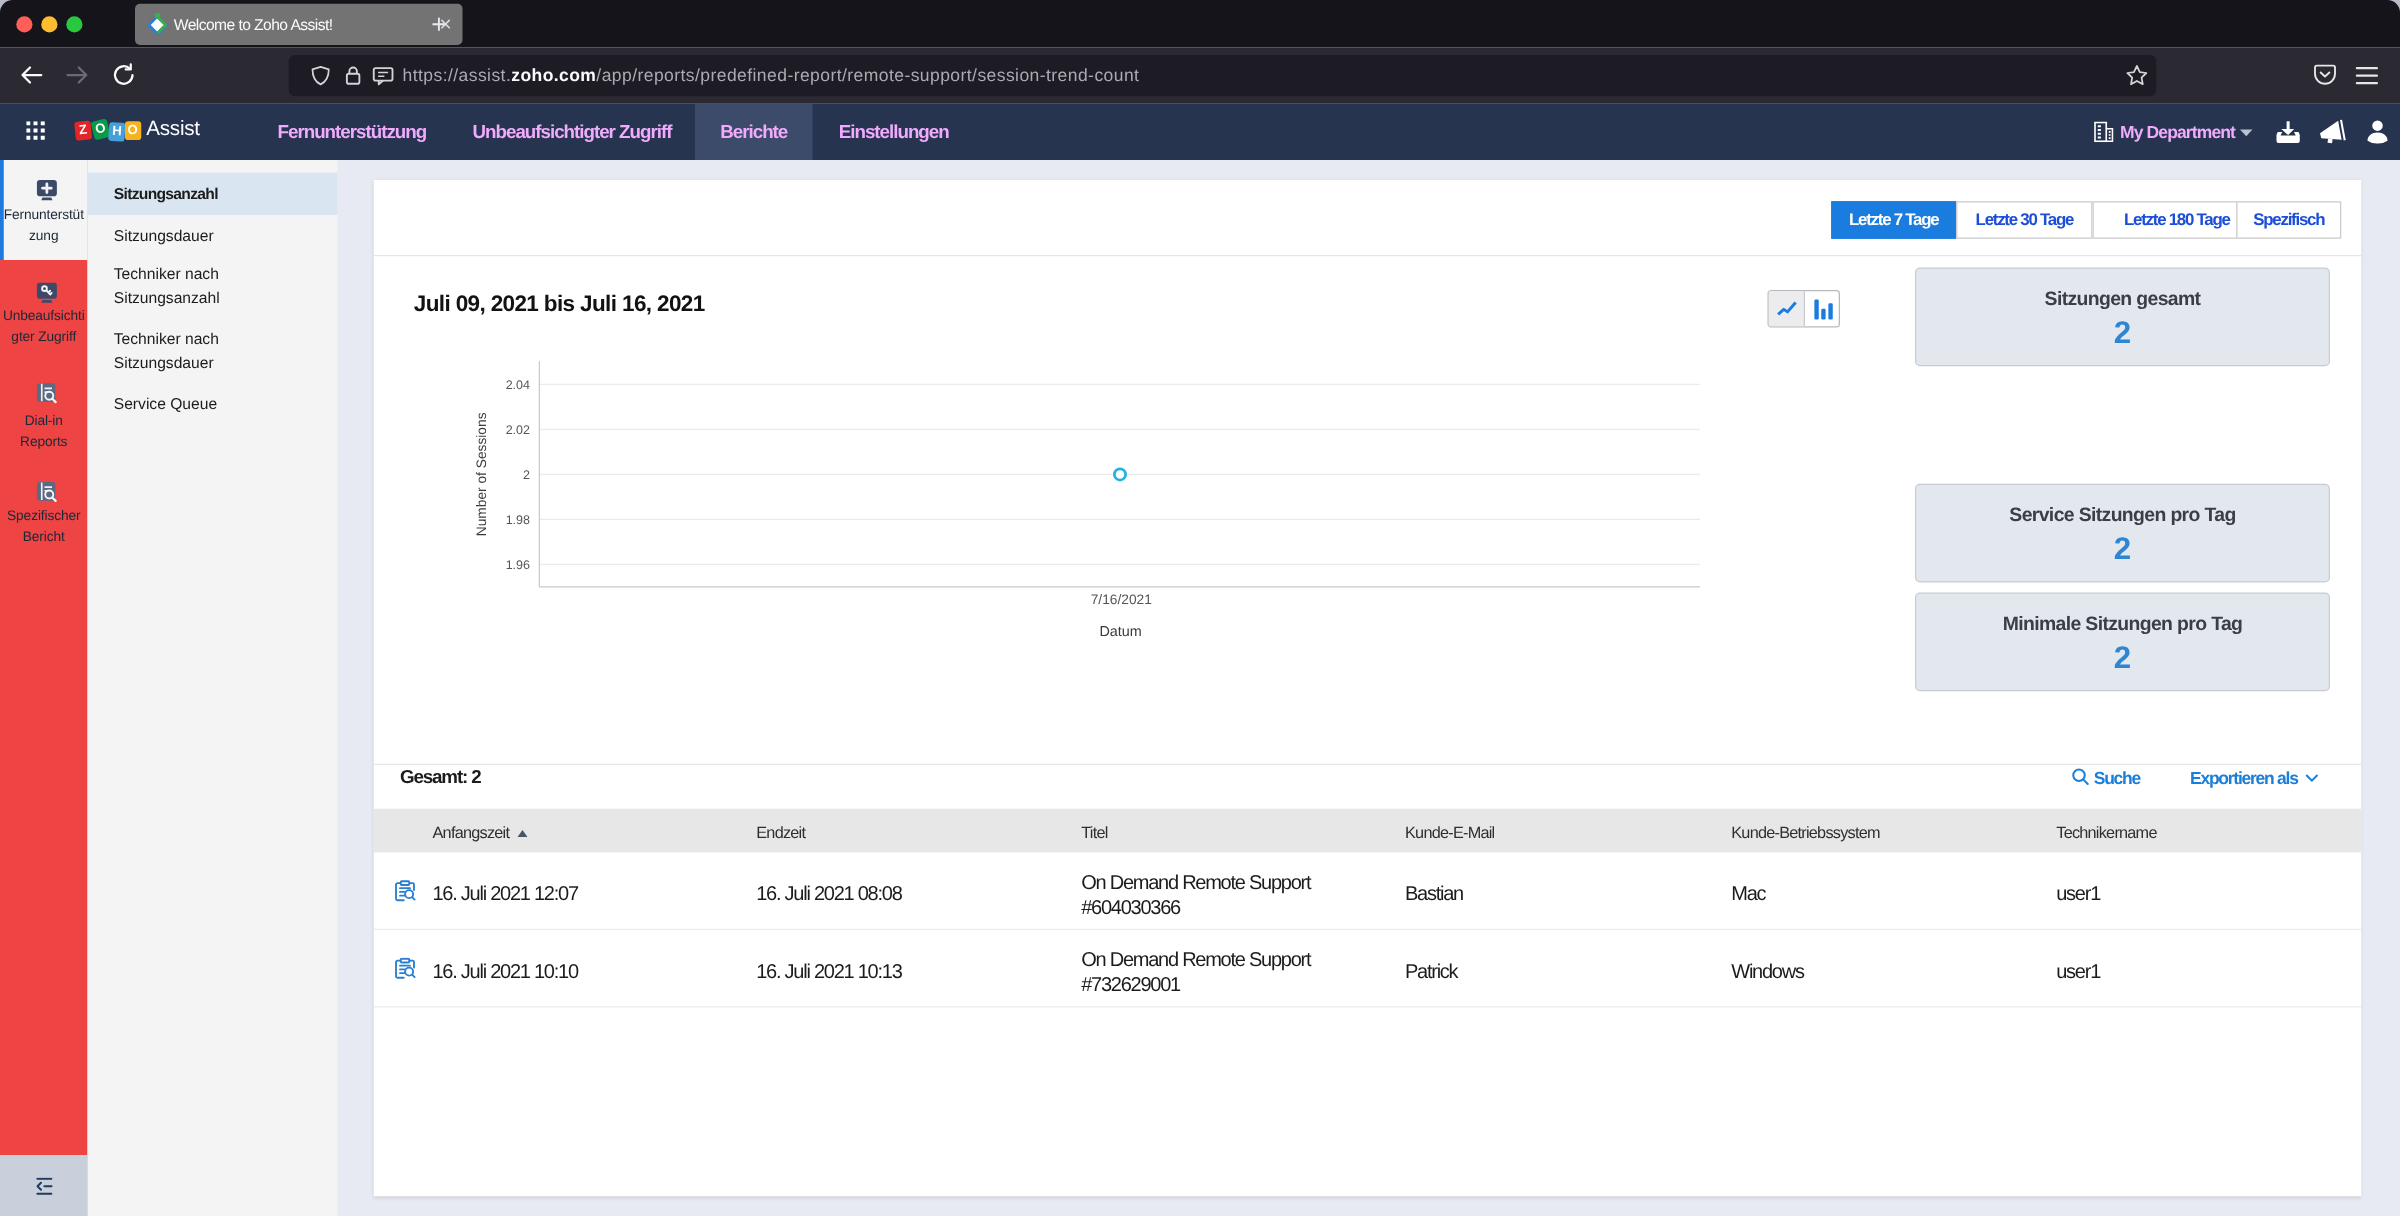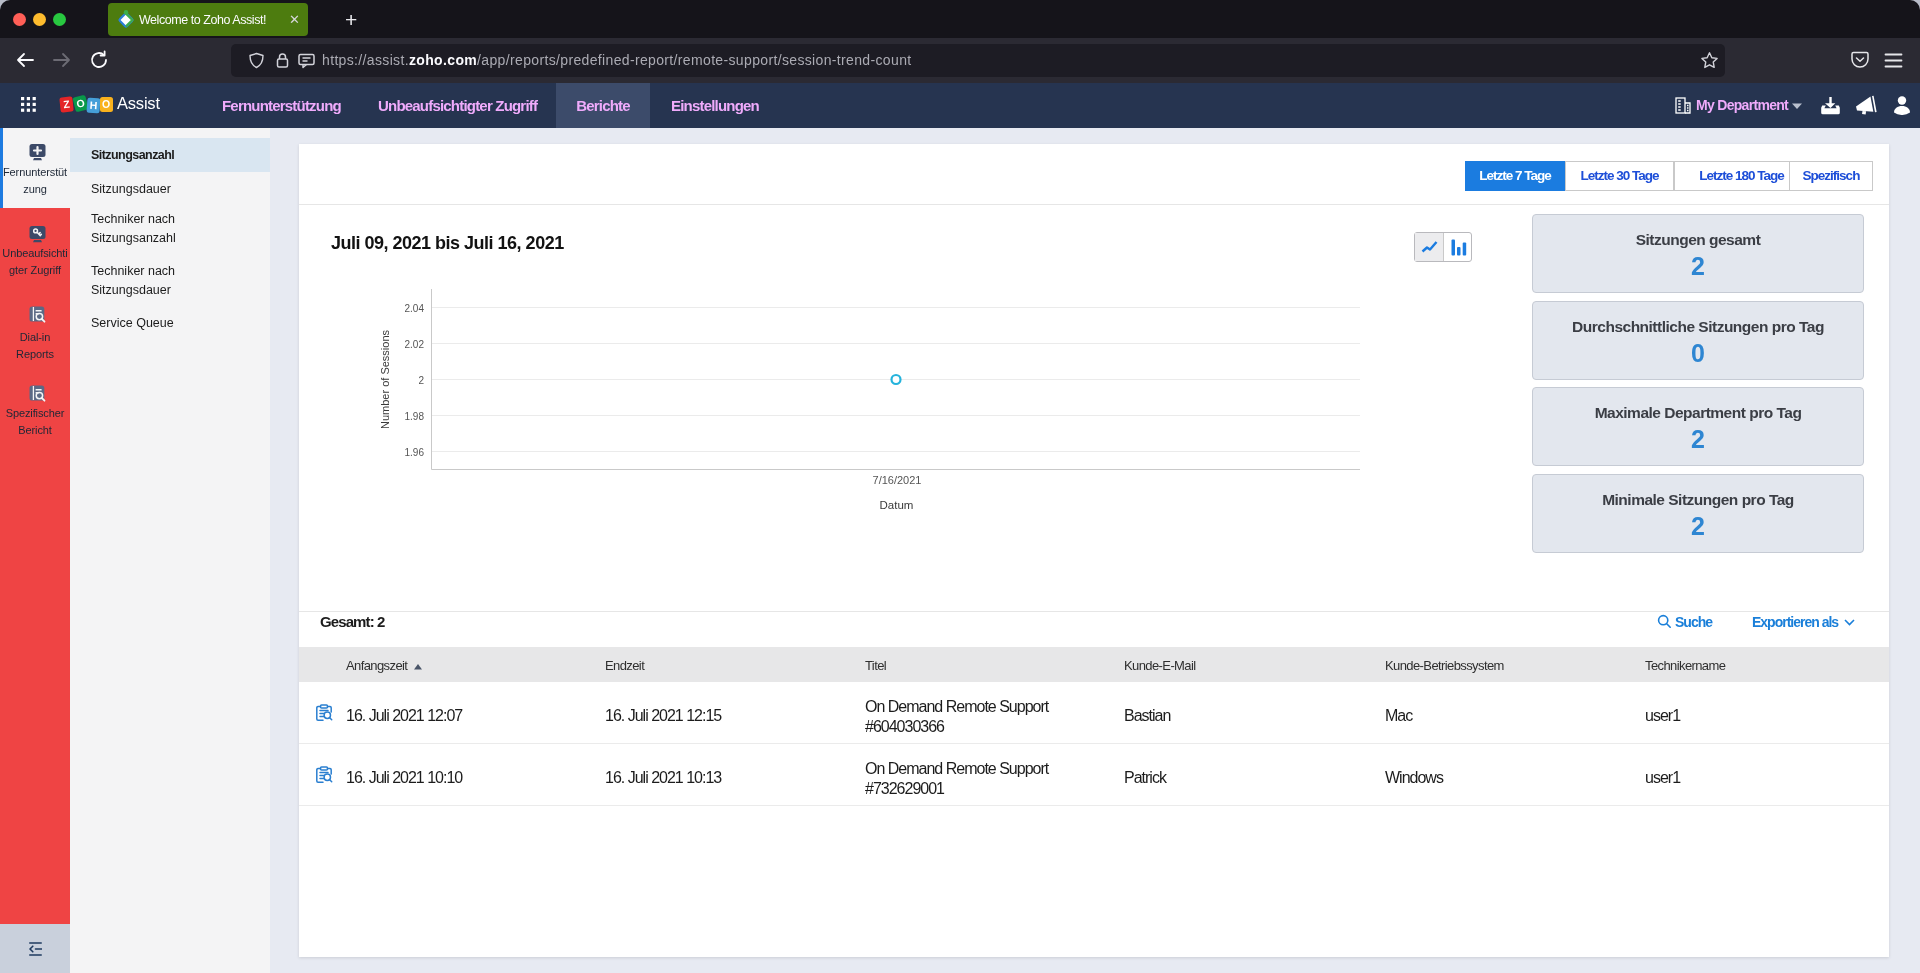--- a/index.html
+++ b/index.html
@@ -4,21 +4,21 @@
 <style>
   * { margin:0; padding:0; box-sizing:border-box; }
   html,body { width:1920px; height:973px; overflow:hidden; font-family:"Liberation Sans", sans-serif; }
   .abs { position:absolute; }
   body { position:relative; background:#e7eaf2; }
 
   
   #corners { position:absolute; left:0; top:0; width:1920px; height:14px; background:#b8bcc8; }
   #tabbar { position:absolute; left:0; top:0; width:1920px; height:38px; background:#15141a; border-radius:10px 10px 0 0; }
   .tl { position:absolute; top:13px; width:13px; height:13px; border-radius:50%; }
-  #tab { position:absolute; left:108px; top:3px; width:200px; height:33px; background:#4d7c0f; border-radius:4px; color:#fbfbfe; font-size:12.5px; }
+  #tab { position:absolute; left:108px; top:3px; width:262px; height:33px; background:#737373; border-radius:4px; color:#fbfbfe; font-size:12.5px; }
   #tabtitle { position:absolute; left:31px; top:10px; letter-spacing:-0.45px; }
   #tabclose { position:absolute; right:8px; top:9px; color:#d8d8dd; font-size:13px; }
   #newtab { position:absolute; left:345px; top:8px; color:#e8e8ec; font-size:21px; font-weight:300; }
 
   #navbar { position:absolute; left:0; top:38px; width:1920px; height:45px; background:#2b2a33; }
   #urlbar { position:absolute; left:231px; top:6px; width:1494px; height:33px; background:#1d1c24; border-radius:5px; color:#ababb3; font-size:14px; }
   #urltext { position:absolute; left:91px; top:8px; white-space:nowrap; letter-spacing:0.35px; }
   #urltext b { color:#fbfbfe; font-weight:700; }
 
   
@@ -254,26 +254,22 @@
     <circle cx="526" cy="99.5" r="4.5" fill="#fff" stroke="#25b3dc" stroke-width="2.2"></circle>
     <text x="527" y="203.5" font-size="11" fill="#555" text-anchor="middle">7/16/2021</text>
     <text x="526.5" y="228.5" font-size="11.5" fill="#3a3a3a" text-anchor="middle">Datum</text>
     <text x="19" y="99.5" font-size="11" fill="#3a3a3a" text-anchor="middle" transform="rotate(-90 19 99.5)">Number of Sessions</text>
   </svg>
 
   <div class="statcard" style="top:70px;">
       <div class="t">Sitzungen gesamt</div>
       <div class="v">2</div>
     </div>
-  <div class="statcard" style="top:157px;">
-      <div class="t">Durchschnittliche Sitzungen pro Tag</div>
-      <div class="v">0</div>
-    </div>
   <div class="statcard" style="top:243px;">
-      <div class="t">Maximale Department pro Tag</div>
+      <div class="t">Service Sitzungen pro Tag</div>
       <div class="v">2</div>
     </div>
   <div class="statcard" style="top:330px;">
       <div class="t">Minimale Sitzungen pro Tag</div>
       <div class="v">2</div>
     </div>
 
   <div class="hr" style="top:467px;"></div>
   <div id="gesamt">Gesamt: 2</div>
   <svg class="abs" style="left:1358px;top:470px;" width="15" height="15" viewBox="0 0 15 15" fill="none" stroke="#1a7fd9" stroke-width="1.6">
@@ -301,21 +297,21 @@
   <div class="trow" style="top:538px;">
     <svg class="abs" style="left:16px;top:22px;" width="18" height="18" viewBox="0 0 18 18" fill="none" stroke="#2a7fd0" stroke-width="1.5">
       <path d="M5.5 2.5 H3 a1.2 1.2 0 0 0 -1.2 1.2 V15 a1.2 1.2 0 0 0 1.2 1.2 h5" stroke-linecap="round"></path>
       <path d="M12.5 2.5 H15 a1.2 1.2 0 0 1 1.2 1.2 V8" stroke-linecap="round"></path>
       <rect x="5.5" y="1" width="7" height="3" rx="1"></rect>
       <path d="M5 6.5 h8 M5 9.5 h4 M5 12.5 h4" stroke-linecap="round"></path>
       <circle cx="12.3" cy="11.3" r="3.2"></circle>
       <path d="M14.7 13.7 l2 2" stroke-linecap="round"></path>
     </svg>
     <span style="left:47px;">16. Juli 2021 12:07</span>
-    <span style="left:306px;">16. Juli 2021 12:15</span>
+    <span style="left:306px;">16. Juli 2021 08:08</span>
     <span class="titel" style="left:566px;">On Demand Remote Support<br>#604030366</span>
     <span style="left:825px;">Bastian</span>
     <span style="left:1086px;">Mac</span>
     <span style="left:1346px;">user1</span>
   </div>
   <div class="trow" style="top:600px;">
     <svg class="abs" style="left:16px;top:22px;" width="18" height="18" viewBox="0 0 18 18" fill="none" stroke="#2a7fd0" stroke-width="1.5">
       <path d="M5.5 2.5 H3 a1.2 1.2 0 0 0 -1.2 1.2 V15 a1.2 1.2 0 0 0 1.2 1.2 h5" stroke-linecap="round"></path>
       <path d="M12.5 2.5 H15 a1.2 1.2 0 0 1 1.2 1.2 V8" stroke-linecap="round"></path>
       <rect x="5.5" y="1" width="7" height="3" rx="1"></rect>

